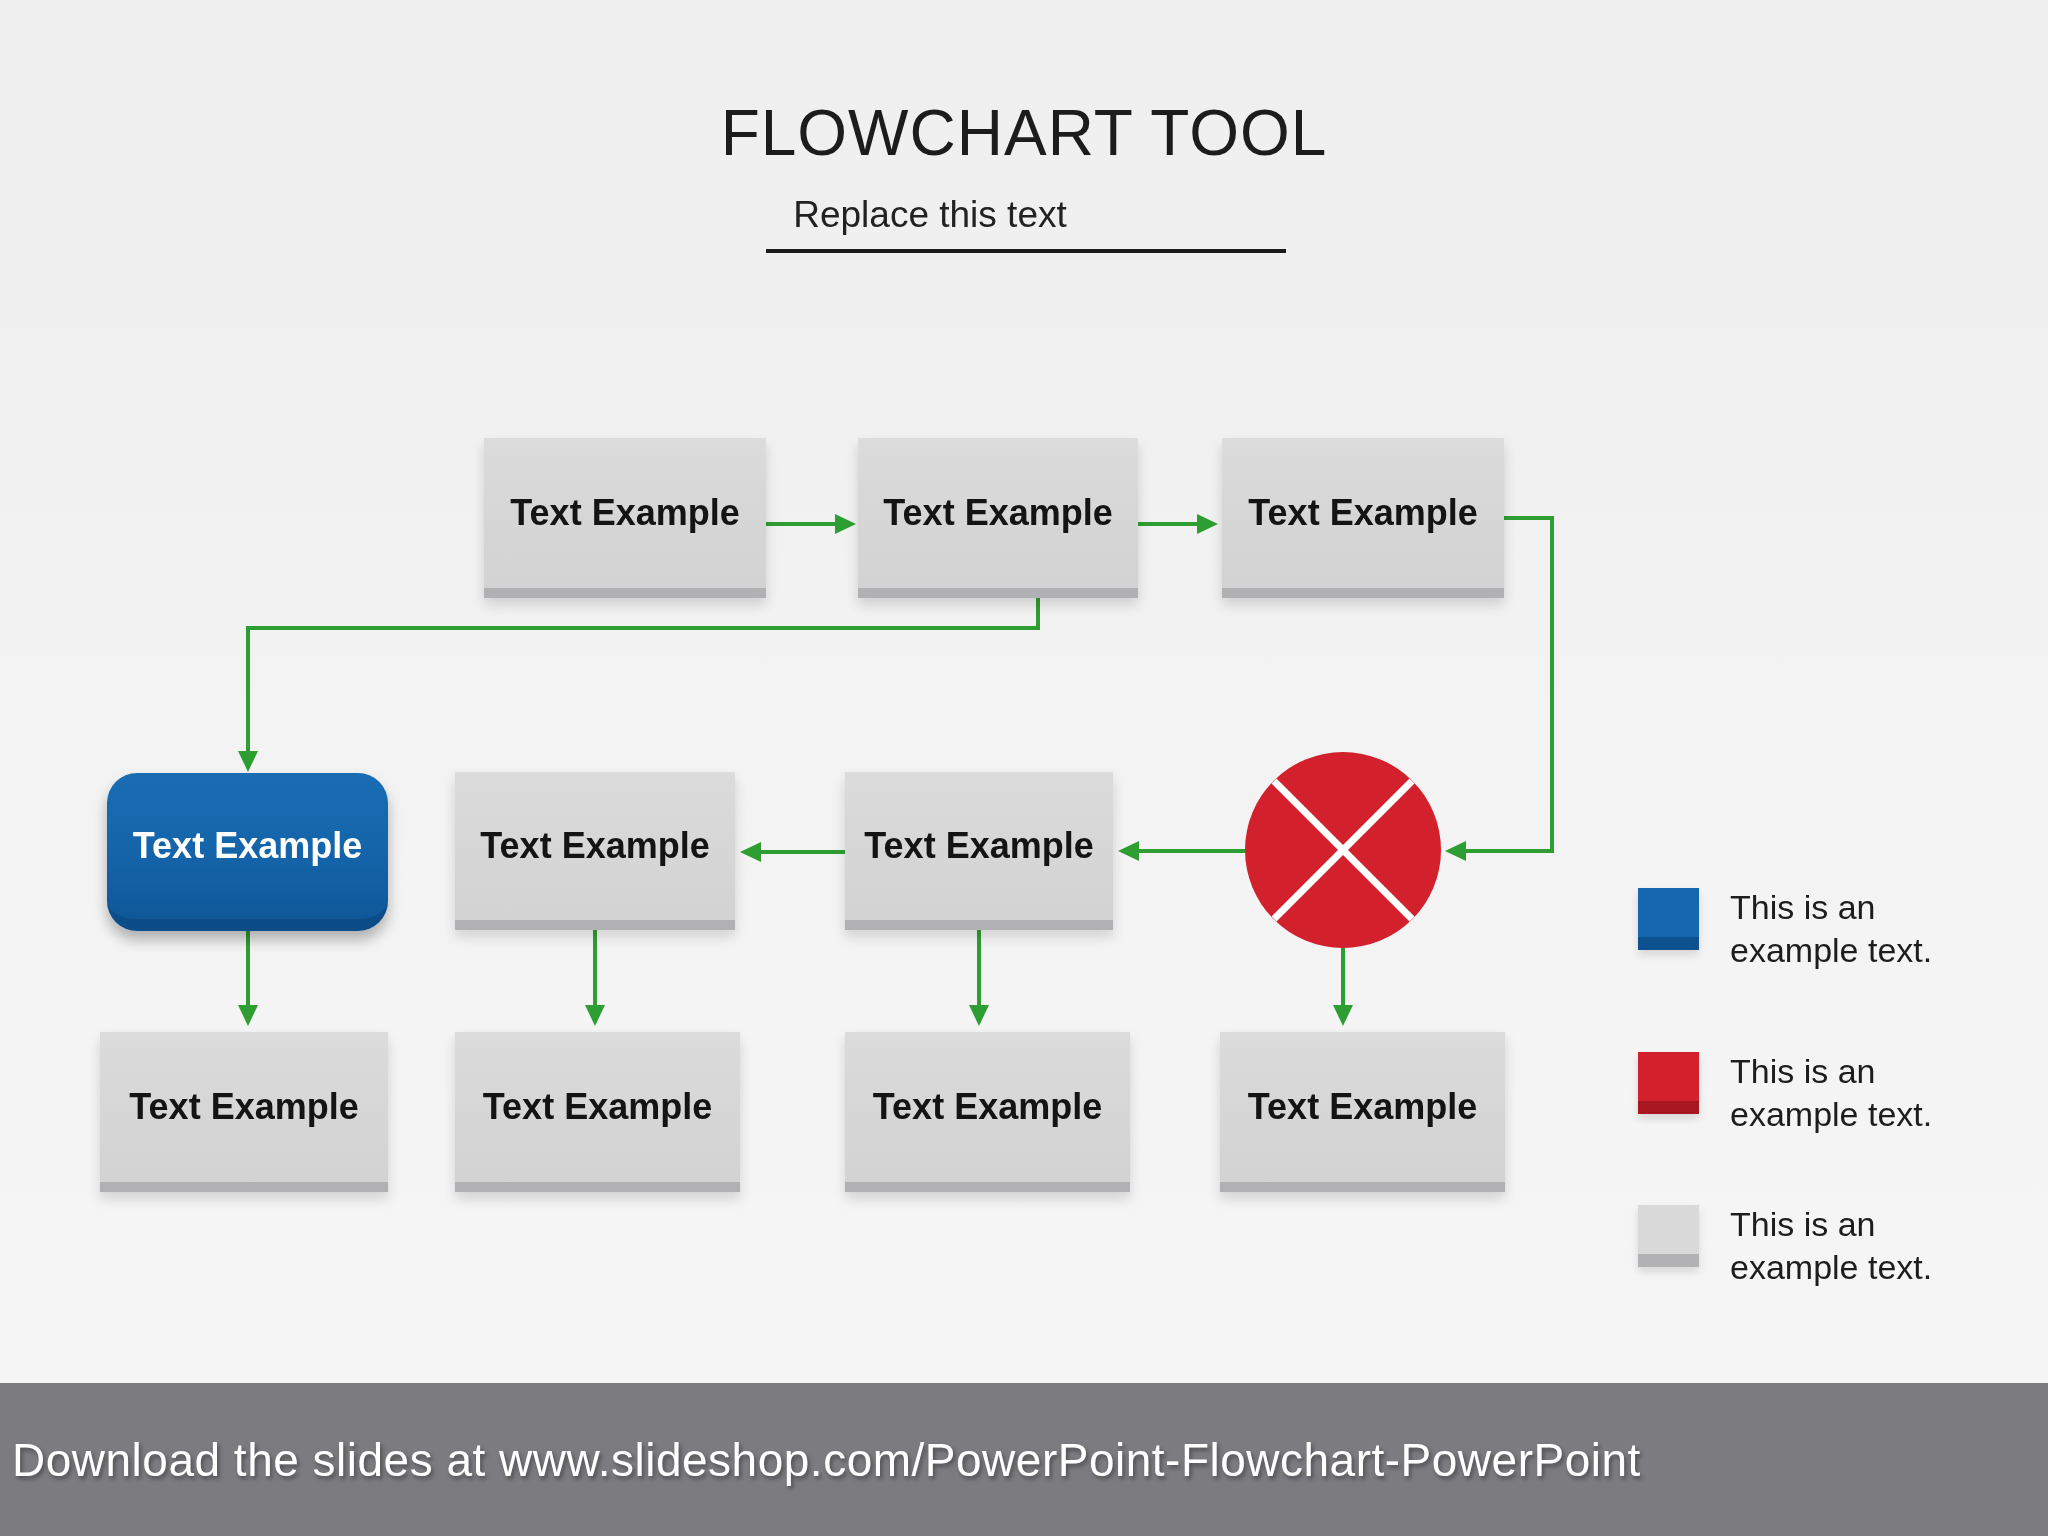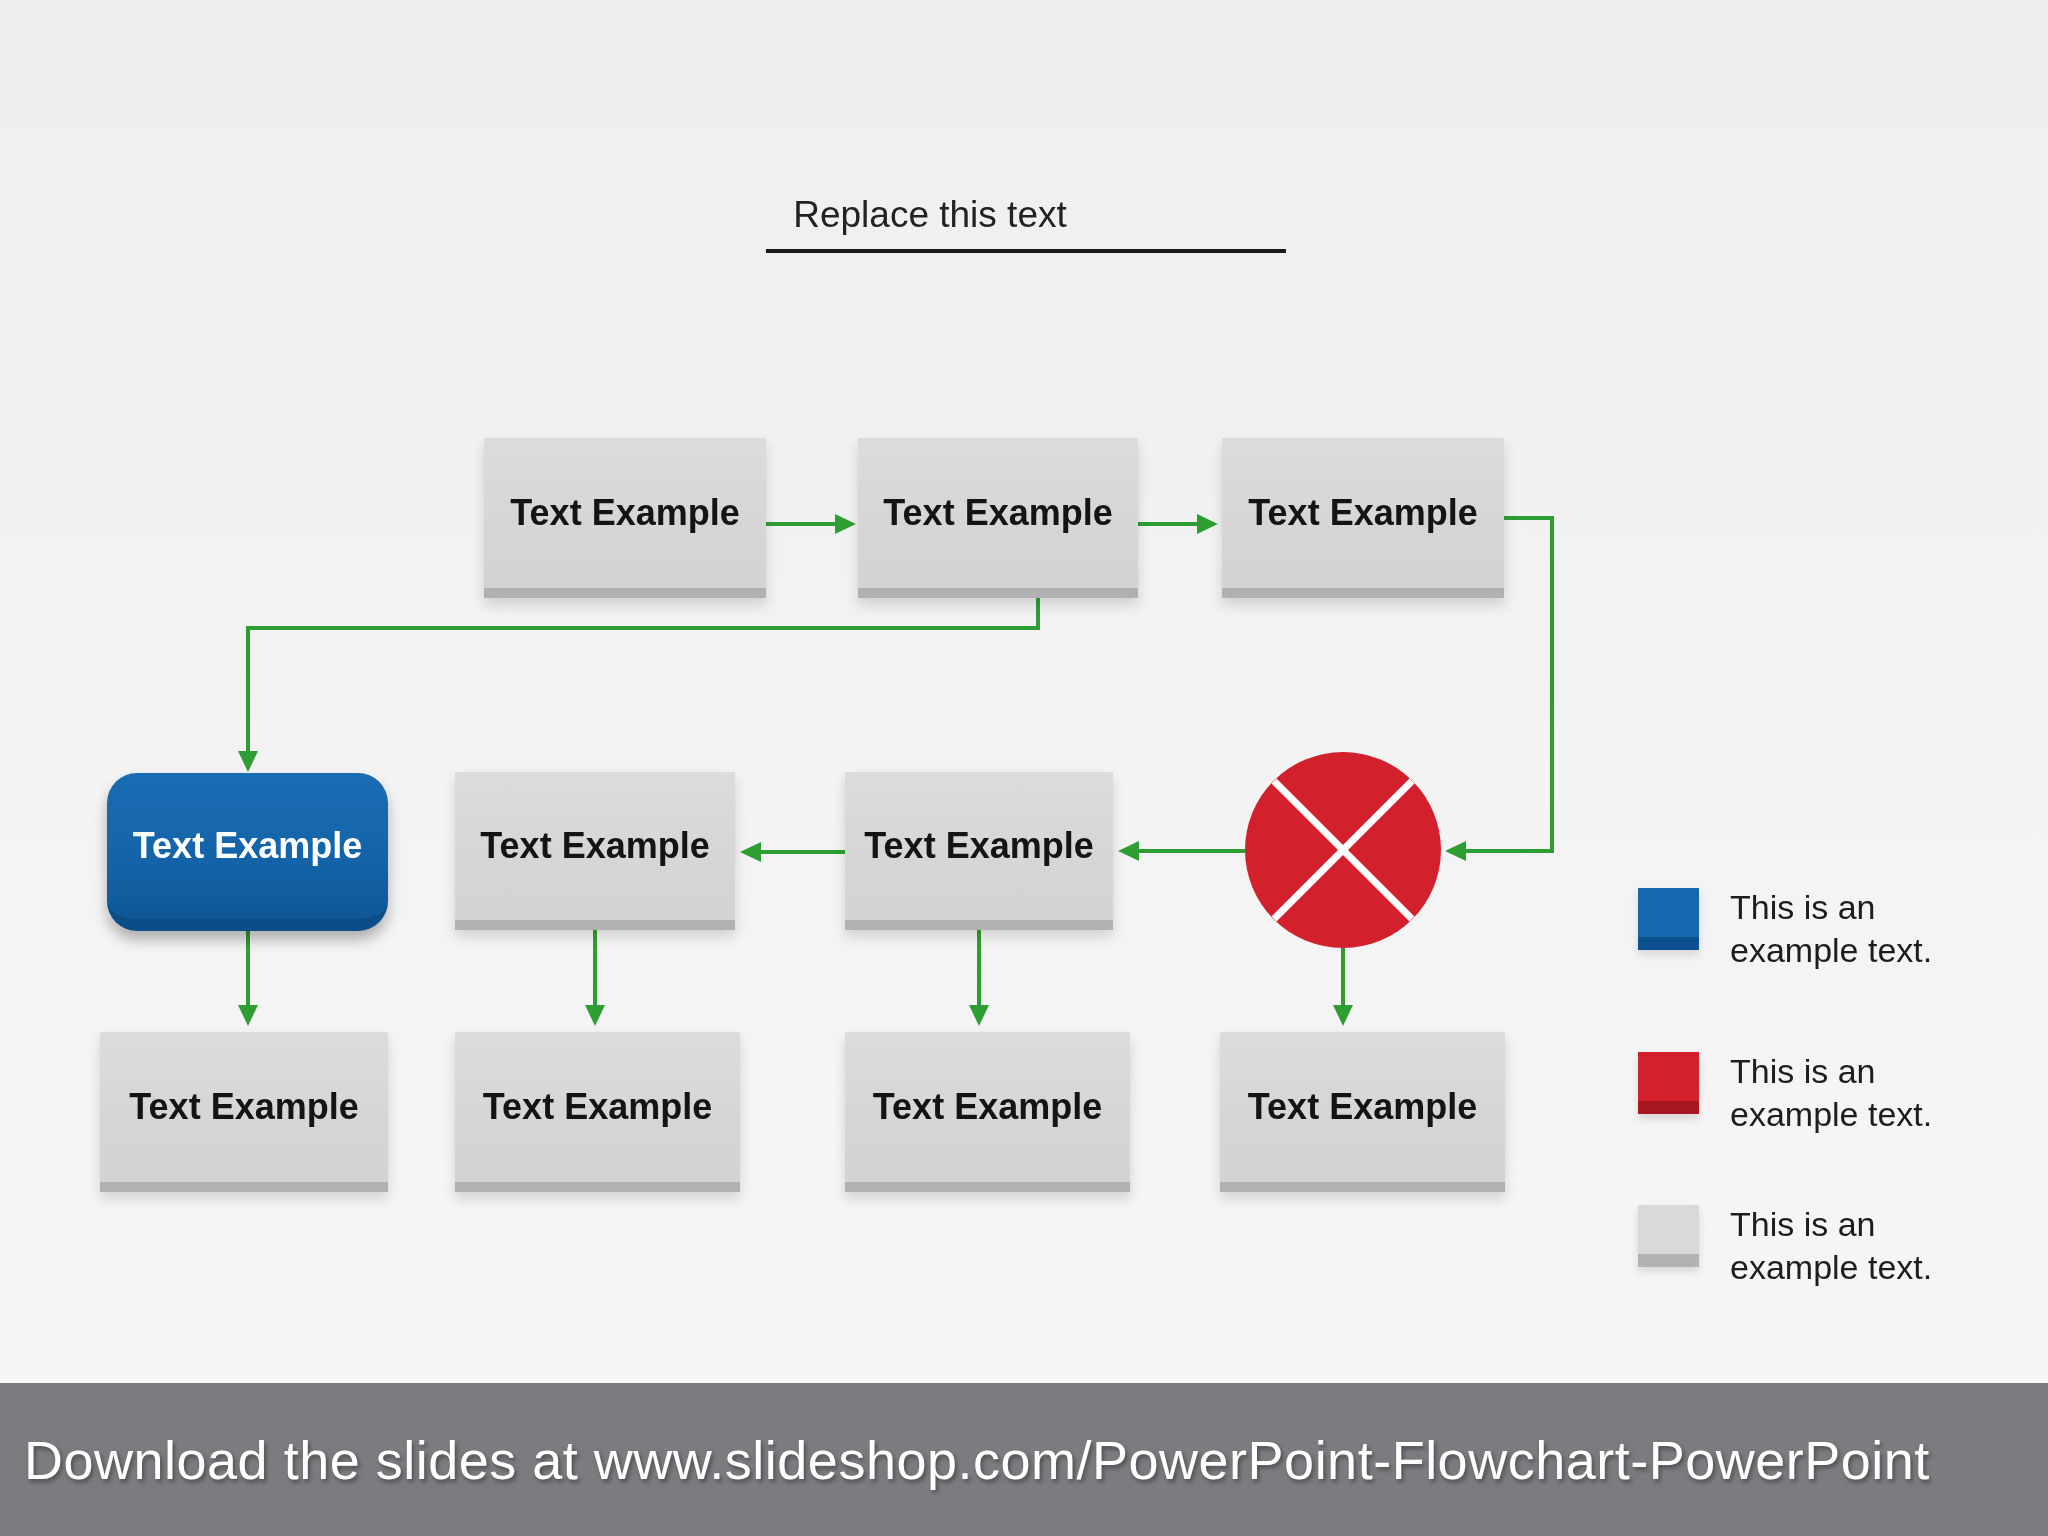--- a/index.html
+++ b/index.html
@@ -57,30 +57,31 @@
   .li-1{top:886px;}
   .li-2{top:1050px;}
   .li-3{top:1203px;}
   
   .footer{
     position:absolute;left:0;top:1383px;width:2048px;height:153px;
     background:#7c7c80;
     display:flex;align-items:center;
   }
   .footer-text{
-    padding-left:24px;font-size:54px;font-weight:300;color:#ffffff;
+    padding-left:12px;font-size:46px;font-weight:300;color:#ffffff;
     text-shadow:2px 3px 4px rgba(0,0,0,0.38);white-space:nowrap;
     letter-spacing:0.5px;
   }
 </style>
 </head>
 <body>
 
 <div class="slide">
 
+  <div class="title">FLOWCHART TOOL</div>
   <div class="subtitle">Replace this text</div>
   <div class="title-rule"></div>
 
   <svg class="wires" width="2048" height="1536" viewBox="0 0 2048 1536">
     <defs>
       <marker id="ah" markerUnits="userSpaceOnUse" markerWidth="22" markerHeight="20" refX="1" refY="10" orient="auto">
         <path d="M0,0 L21,10 L0,20 Z" fill="#2f9e32"></path>
       </marker>
     </defs>
     <g stroke="#2f9e32" stroke-width="4" fill="none">

